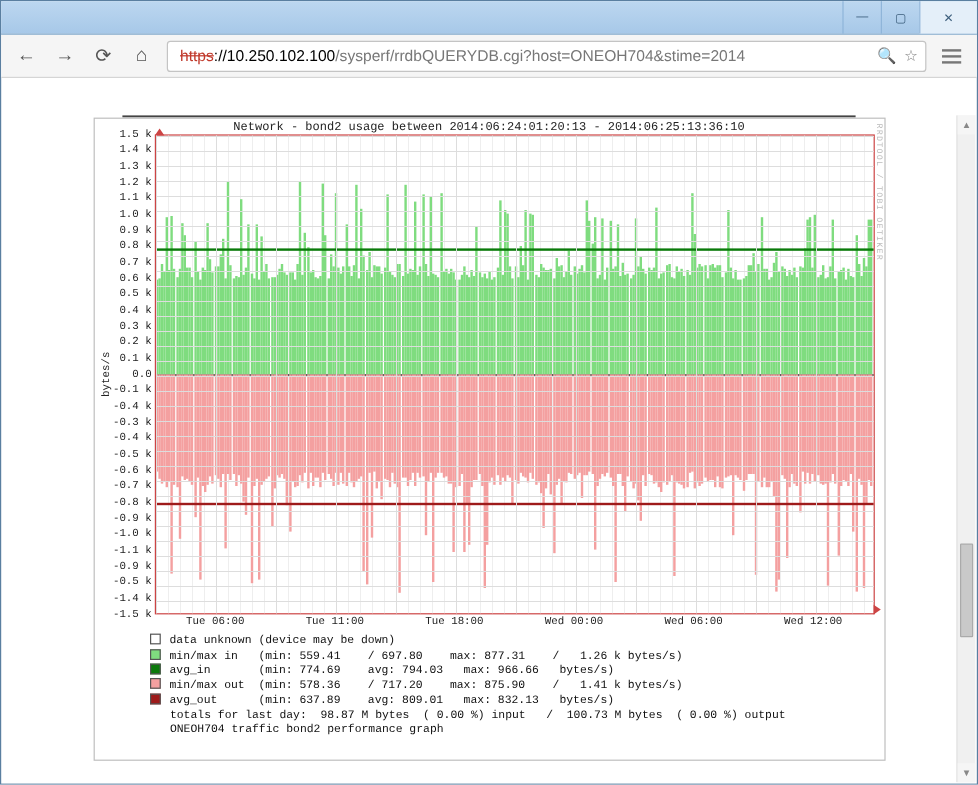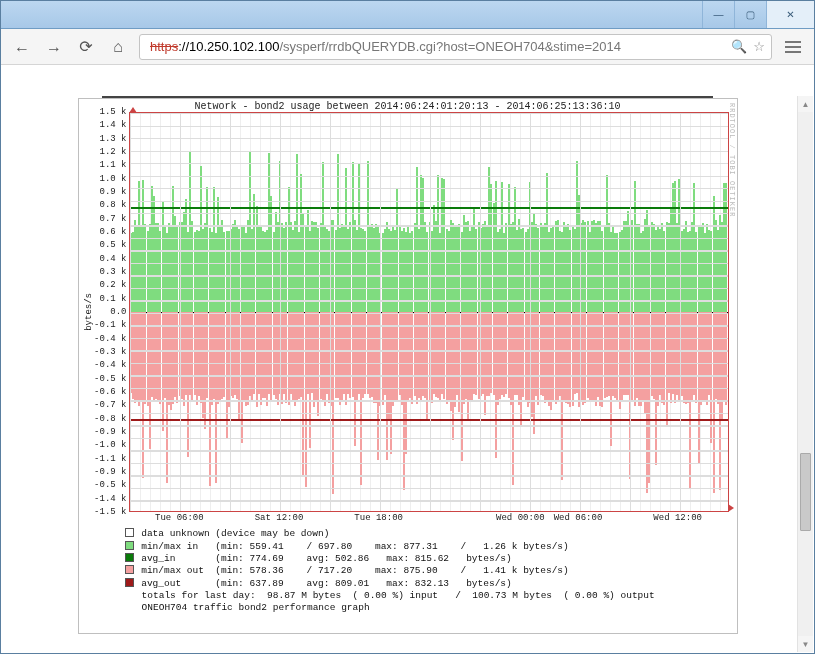--- a/index.html
+++ b/index.html
@@ -745,33 +745,33 @@
                   <div class="bar-out" style="left: 98.9286%; height: 27.2306%;"></div>
                   <div class="bar-in" style="left: 99.2857%; height: 32.3659%;"></div>
                   <div class="bar-out" style="left: 99.2857%; height: 22.0507%;"></div>
                   <div class="bar-in" style="left: 99.6429%; height: 32.416%;"></div>
                   <div class="bar-out" style="left: 99.6429%; height: 23.3107%;"></div>
                 </div>
               <div class="avg-in-line" id="avg-in" style="top: 23.5323%;"></div>
               <div class="avg-out-line" id="avg-out" style="top: 76.967%;"></div>
               <div id="xaxis"></div>
             <span class="xtick" style="left: 8.33333%;">Tue 06:00</span>
-                <span class="xtick" style="left: 25%;">Sat 12:00</span>
+                <span class="xtick" style="left: 25%;">Tue 11:00</span>
                 <span class="xtick" style="left: 41.6667%;">Tue 18:00</span>
-                <span class="xtick" style="left: 58.3333%; margin-left: 42px;">Wed 00:00</span>
+                <span class="xtick" style="left: 58.3333%;">Wed 00:00</span>
                 <span class="xtick" style="left: 75%;">Wed 06:00</span>
                 <span class="xtick" style="left: 91.6667%;">Wed 12:00</span>
               </div>
           </div>
         </div>
 
         <div class="legend">
 <span class="sw unk"></span> <span>data unknown (device may be down)</span>
 <span class="sw mm-in"></span> <span>min/max in   (min: 559.41    / 697.80    max: 877.31    /   1.26 k bytes/s)</span>
-<span class="sw avg-in"></span> <span>avg_in       (min: 774.69    avg: 502.86   max: 815.62   bytes/s)</span>
+<span class="sw avg-in"></span> <span>avg_in       (min: 774.69    avg: 794.03   max: 966.66   bytes/s)</span>
 <span class="sw mm-out"></span> <span>min/max out  (min: 578.36    / 717.20    max: 875.90    /   1.41 k bytes/s)</span>
 <span class="sw avg-out"></span> <span>avg_out      (min: 637.89    avg: 809.01   max: 832.13   bytes/s)</span>
 <span>   totals for last day:  98.87 M bytes  ( 0.00 %) input   /  100.73 M bytes  ( 0.00 %) output</span>
 <span>   ONEOH704 traffic bond2 performance graph</span>
         </div>
       </div>
     </div>
 
     <div class="page-scroll">
       <div class="btn">▲</div>

